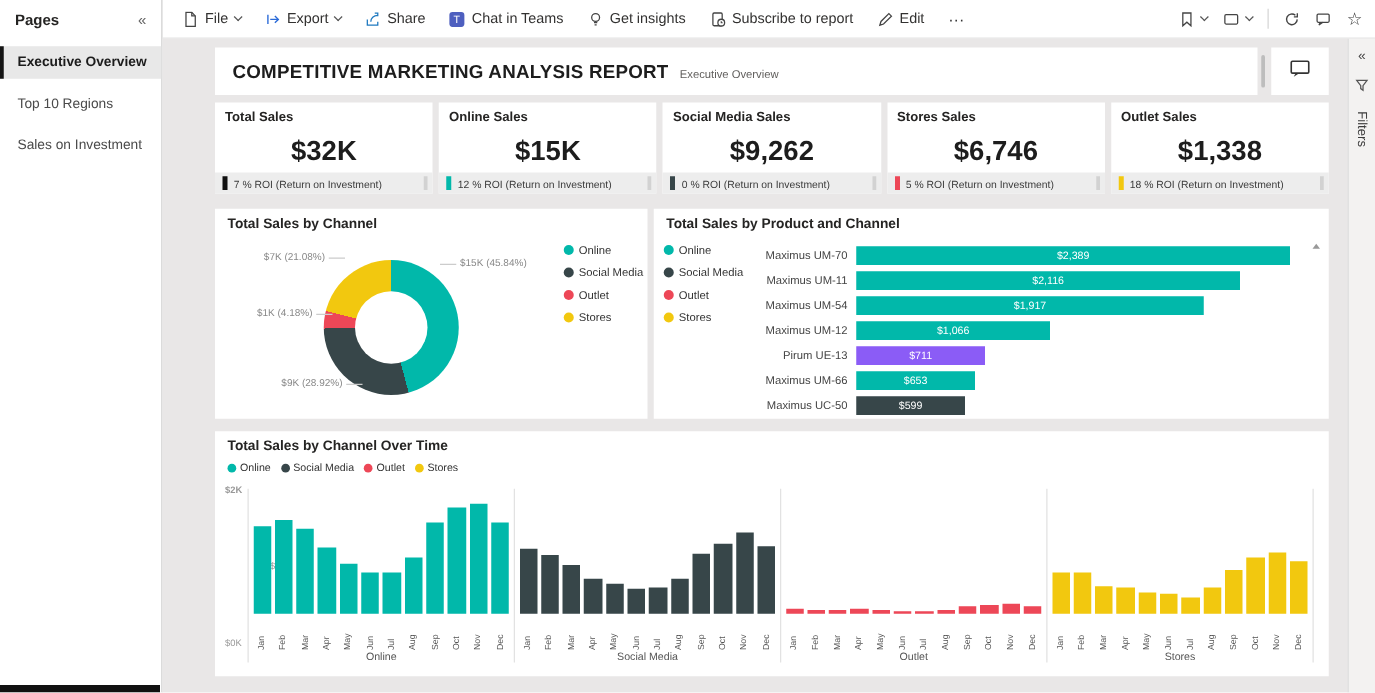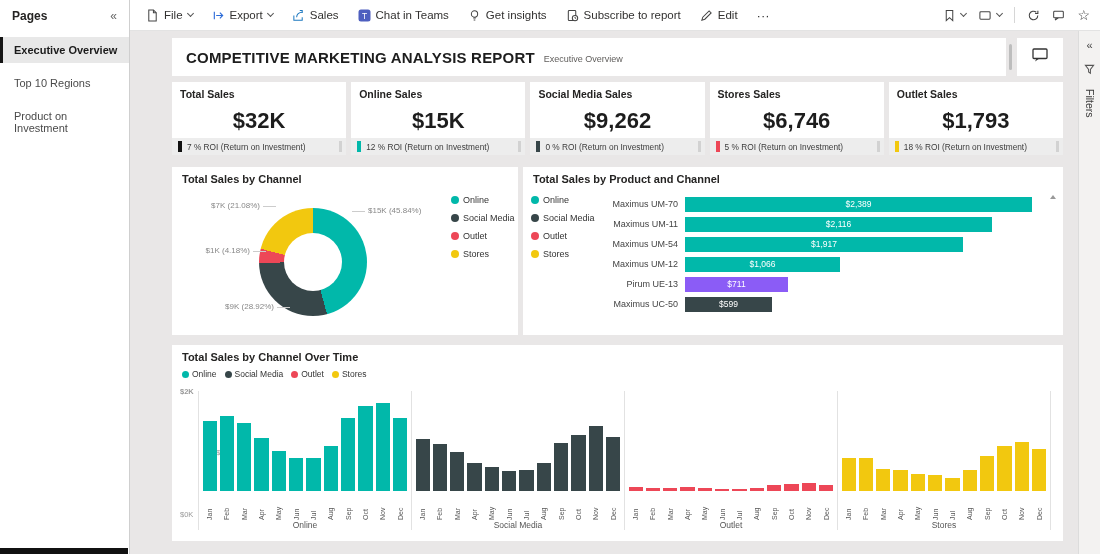--- a/index.html
+++ b/index.html
@@ -143,21 +143,21 @@
         <span class="chev"></span>
       </button>
       <button class="tb-item">
         <span>
             <svg width="13" height="13" viewBox="0 0 14 14">
               <path d="M2 7v5h9V9" fill="none" stroke="#1e79c0" stroke-width="1.1"></path>
               <path d="M5 9c0-3.2 2.4-5.4 6-5.4" fill="none" stroke="#1e79c0" stroke-width="1.1"></path>
               <path d="M8.4 1.6H11v2.6" fill="none" stroke="#1e79c0" stroke-width="1.1"></path>
             </svg>
           </span>
-        <span>Sales</span>
+        <span>Share</span>
       </button>
       <button class="tb-item">
         <span>
             <svg width="13" height="13" viewBox="0 0 13 13">
               <rect x="0.5" y="0.5" width="12" height="12" rx="2.5" fill="#4E5FBF"></rect>
               <text x="6.5" y="9.6" font-size="8.5" font-family="Liberation Sans, sans-serif" fill="#fff" text-anchor="middle">T</text>
             </svg>
           </span>
         <span>Chat in Teams</span>
       </button>
@@ -237,21 +237,21 @@
       <span class="sb-title">Pages</span>
       <span class="sb-collapse">«</span>
     </div>
     <div class="sb-item active">
       <span>Executive Overview</span>
     </div>
     <div class="sb-item">
       <span>Top 10 Regions</span>
     </div>
     <div class="sb-item">
-      <span>Product on Investment</span>
+      <span>Sales on Investment</span>
     </div>
   </div>
 
   <div class="main">
 
     <div class="title-card">
       <span class="rtitle">COMPETITIVE MARKETING ANALYSIS REPORT</span>
       <span class="rsub">Executive Overview</span>
     </div>
     <div class="mini-scroll"></div>
@@ -294,21 +294,21 @@
         <div class="kpi-title">Stores Sales</div>
         <div class="kpi-value">$6,746</div>
         <div class="kpi-strip">
           <span class="kbar" style="background: rgb(237, 71, 87);"></span>
           <span class="ktext">5 % ROI (Return on Investment)</span>
           <span class="kscroll"></span>
         </div>
       </div>
       <div class="kpi">
         <div class="kpi-title">Outlet Sales</div>
-        <div class="kpi-value">$1,793</div>
+        <div class="kpi-value">$1,338</div>
         <div class="kpi-strip">
           <span class="kbar" style="background: rgb(242, 200, 15);"></span>
           <span class="ktext">18 % ROI (Return on Investment)</span>
           <span class="kscroll"></span>
         </div>
       </div>
     </div>
 
     <div class="card donut-card">
       <div class="ctitle">Total Sales by Channel</div>
@@ -390,20 +390,28 @@
               <div class="pbar" style="width: 155px; background: rgb(1, 184, 170);">
                 <span class="pval">$1,066</span>
               </div>
             </div>
           </div>
           <div class="prow">
             <span class="pcat">Pirum UE-13</span>
             <div class="ptrack">
               <div class="pbar" style="width: 103px; background: #8b5cf6;">
                 <span class="pval">$711</span>
+              </div>
+            </div>
+          </div>
+          <div class="prow">
+            <span class="pcat">Maximus UM-66</span>
+            <div class="ptrack">
+              <div class="pbar" style="width: 95px; background: rgb(1, 184, 170);">
+                <span class="pval">$653</span>
               </div>
             </div>
           </div>
           <div class="prow">
             <span class="pcat">Maximus UC-50</span>
             <div class="ptrack">
               <div class="pbar" style="width: 87px; background: rgb(55, 70, 73);">
                 <span class="pval">$599</span>
               </div>
             </div>

